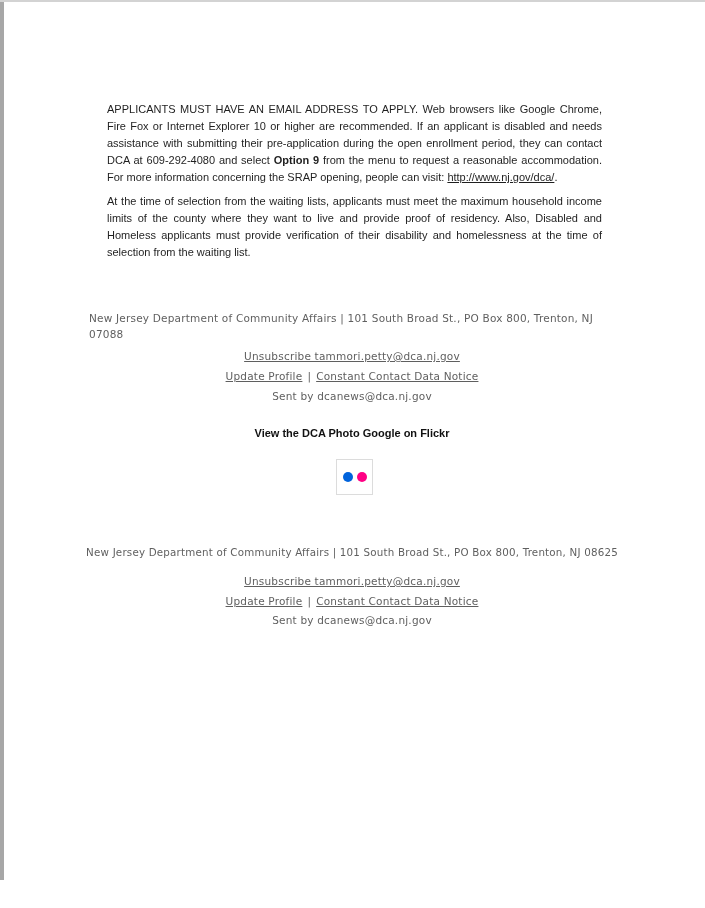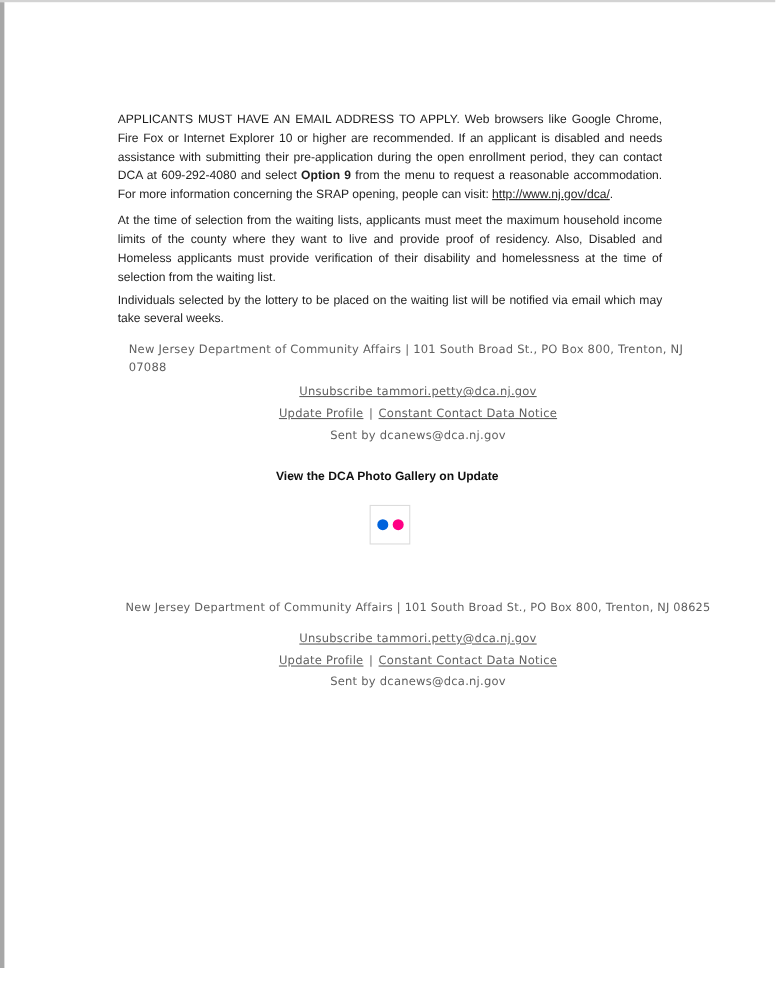--- a/index.html
+++ b/index.html
@@ -44,21 +44,20 @@
     cursor: pointer;
   }
   .bold { font-weight: bold; }
 
   
   .footer-text {
     font-family: "DejaVu Sans", sans-serif;
     font-size: 10.5px;
     color: #5f5f5f;
     letter-spacing: 0.2px;
-    margin-left: 28px;
   }
   .f1-address {
     position: absolute; left: 89px; top: 310px; width: 530px;
     line-height: 16px;
     text-align: left;
   }
   .center-line {
     position: absolute; left: 2px; width: 700px;
     text-align: center;
     line-height: 14px;
@@ -100,31 +99,30 @@
 <body>
 
 <div class="page">
   <div class="top-edge"></div>
   <div class="left-edge"></div>
 
   <p class="body-para" id="para1"><span>APPLICANTS MUST HAVE AN EMAIL ADDRESS TO APPLY. Web browsers like Google Chrome, Fire Fox or Internet Explorer 10 or higher are recommended. If an applicant is disabled and needs assistance with submitting their pre-application during the open enrollment period, they can contact DCA at 609-292-4080 and select </span><span class="bold">Option 9</span><span> from the menu to request a reasonable accommodation. For more information concerning the SRAP opening, people can visit: </span><a class="inline-link">http://www.nj.gov/dca/</a><span>.</span></p>
 
   <p class="body-para" id="para2">At the time of selection from the waiting lists, applicants must meet the maximum household income limits of the county where they want to live and provide proof of residency. Also, Disabled and Homeless applicants must provide verification of their disability and homelessness at the time of selection from the waiting list.</p>
 
-  <p class="body-para" id="para3">Individuals selected by the lottery to be placed on the waiting list will be notified via email which may take several weeks.</p>
 
   <div class="footer-text f1-address"><span>New Jersey Department of Community Affairs | 101 South Broad St., PO Box 800, Trenton, NJ</span><br><span>07088</span></div>
 
   <div class="footer-text center-line" id="unsub1"><a class="footer-link">Unsubscribe tammori.petty@dca.nj.gov</a></div>
 
   <div class="footer-text center-line" id="update1"><a class="footer-link">Update Profile</a><span class="sep">|</span><a class="footer-link">Constant Contact Data Notice</a></div>
 
   <div class="footer-text center-line" id="sent1">Sent by dcanews@dca.nj.gov</div>
 
-  <div class="flickr-title">View the DCA Photo Gallery on Update</div>
+  <div class="flickr-title">View the DCA Photo Google on Flickr</div>
 
   <div class="flickr-box">
     <span class="dot" style="background:#0063dc"></span>
     <span class="dot" style="background:#ff0084"></span>
   </div>
 
   <div class="footer-text center-line" id="f2-address">New Jersey Department of Community Affairs | 101 South Broad St., PO Box 800, Trenton, NJ 08625</div>
 
   <div class="footer-text center-line" id="unsub2"><a class="footer-link">Unsubscribe tammori.petty@dca.nj.gov</a></div>
 

